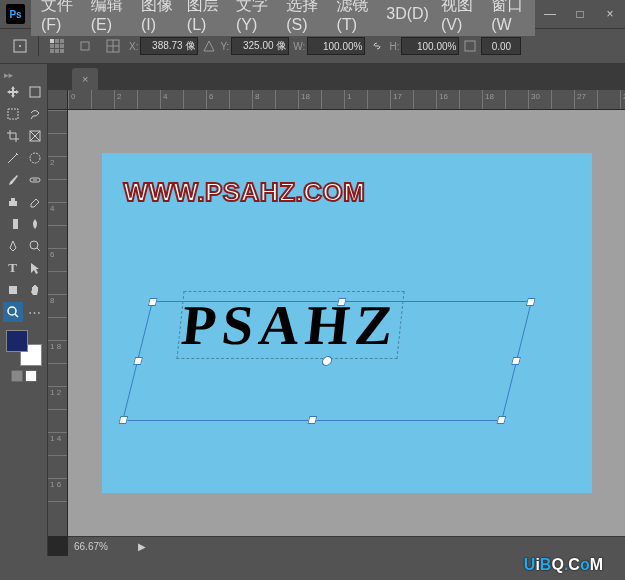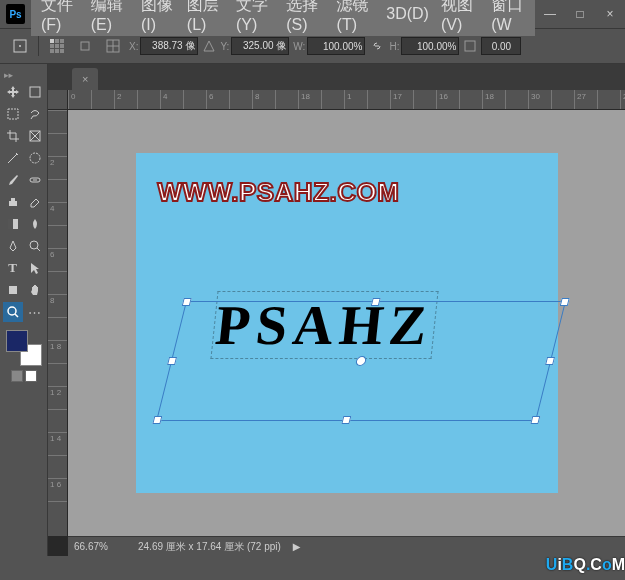--- a/index.html
+++ b/index.html
@@ -38,32 +38,32 @@
 .tab-toggle { position: absolute; left: 52px; top: 92px; color: #999; font-size: 10px; }
 
 .canvas-wrap { flex: 1; position: relative; overflow: hidden; }
 .ruler-h { position: absolute; top: 0; left: 20px; right: 0; height: 20px; background: #535353; border-bottom: 1px solid #282828; display: flex; color: #999; font-size: 8px; }
 .ruler-h span { flex: none; width: 23px; border-left: 1px solid #777; padding-left: 2px; height: 100%; display: flex; align-items: flex-start; padding-top: 2px; }
 .ruler-v { position: absolute; top: 20px; left: 0; bottom: 20px; width: 20px; background: #535353; border-right: 1px solid #282828; color: #999; font-size: 8px; }
 .ruler-v span { display: block; height: 23px; border-top: 1px solid #777; padding: 1px 0 0 2px; }
 .ruler-corner { position: absolute; top: 0; left: 0; width: 20px; height: 20px; background: #535353; border-right: 1px solid #282828; border-bottom: 1px solid #282828; }
 
 .canvas-stage { position: absolute; top: 20px; left: 20px; right: 0; bottom: 20px; background: #a0a0a0; display: flex; align-items: center; justify-content: center; }
-.art { position: relative; width: 422px; height: 340px; background: #6dc3e8; }
+.art { position: relative; width: 490px; height: 340px; background: #6dc3e8; }
 .watermark-url { position: absolute; top: 24px; left: 22px; font-weight: 900; font-size: 26px; letter-spacing: 0.5px; color: #fff; -webkit-text-stroke: 2px #8b1a1a; font-family: Arial Black, Arial; }
 .big-text { position: absolute; top: 140px; left: 80px; font-family: Impact, Arial Black; font-weight: 900; font-size: 56px; letter-spacing: 6px; color: #000; transform: skewX(-6deg); }
 .big-text::after { content: ""; position: absolute; inset: -2px; border: 1px dashed #000; opacity: 0.3; pointer-events: none; }
 .transform-box { position: absolute; border: 1px solid #3a7cc4; pointer-events: none; }
 .handle { position: absolute; width: 8px; height: 8px; background: #fff; border: 1px solid #3a7cc4; margin: -4px; }
 .ctr-pt { position: absolute; width: 10px; height: 10px; border: 1px solid #3a7cc4; border-radius: 50%; background: #fff; margin: -5px; }
 
 .status-bar { position: absolute; bottom: 0; left: 20px; right: 0; height: 20px; background: #535353; border-top: 1px solid #383838; display: flex; align-items: center; color: #ccc; font-size: 10px; padding: 0 6px; gap: 12px; }
 .status-bar input { width: 52px; background: transparent; border: none; color: #ccc; font-size: 10px; }
 
-.uibq { position: absolute; right: 0; bottom: 6px; color: #1ea9f0; font-weight: bold; font-size: 16px; text-shadow: 0 0 2px #000; font-family: Arial; }
+.uibq { position: absolute; right: 22px; bottom: 6px; color: #1ea9f0; font-weight: bold; font-size: 16px; text-shadow: 0 0 2px #000; font-family: Arial; }
 .uibq span:nth-child(even) { color: #fff; }
 
 svg { display: block; }
 </style>
 </head>
 <body>
 
 <div class="titlebar">
   <div class="ps-logo">Ps</div>
   <div class="menubar" style="padding-left:4px; height:auto;">
@@ -346,21 +346,20 @@
             <div class="ctr-pt" style="top:50%;left:50%"></div>
             <div class="handle" style="top:50%;left:100%"></div>
             <div class="handle" style="top:100%;left:0"></div>
             <div class="handle" style="top:100%;left:50%"></div>
             <div class="handle" style="top:100%;left:100%"></div>
           </div>
         </div>
       </div>
       <div class="status-bar">
         <input value="66.67%" style="">
-        <span>24.69 厘米 x 17.64 厘米 (72 ppi)</span>
         <span>▶</span>
       </div>
     </div>
   </div>
 </div>
 
 <div class="uibq">
   <span>U</span><span>i</span><span>B</span><span>Q</span><span>.</span><span>C</span><span>o</span><span>M</span>
 </div>
 

